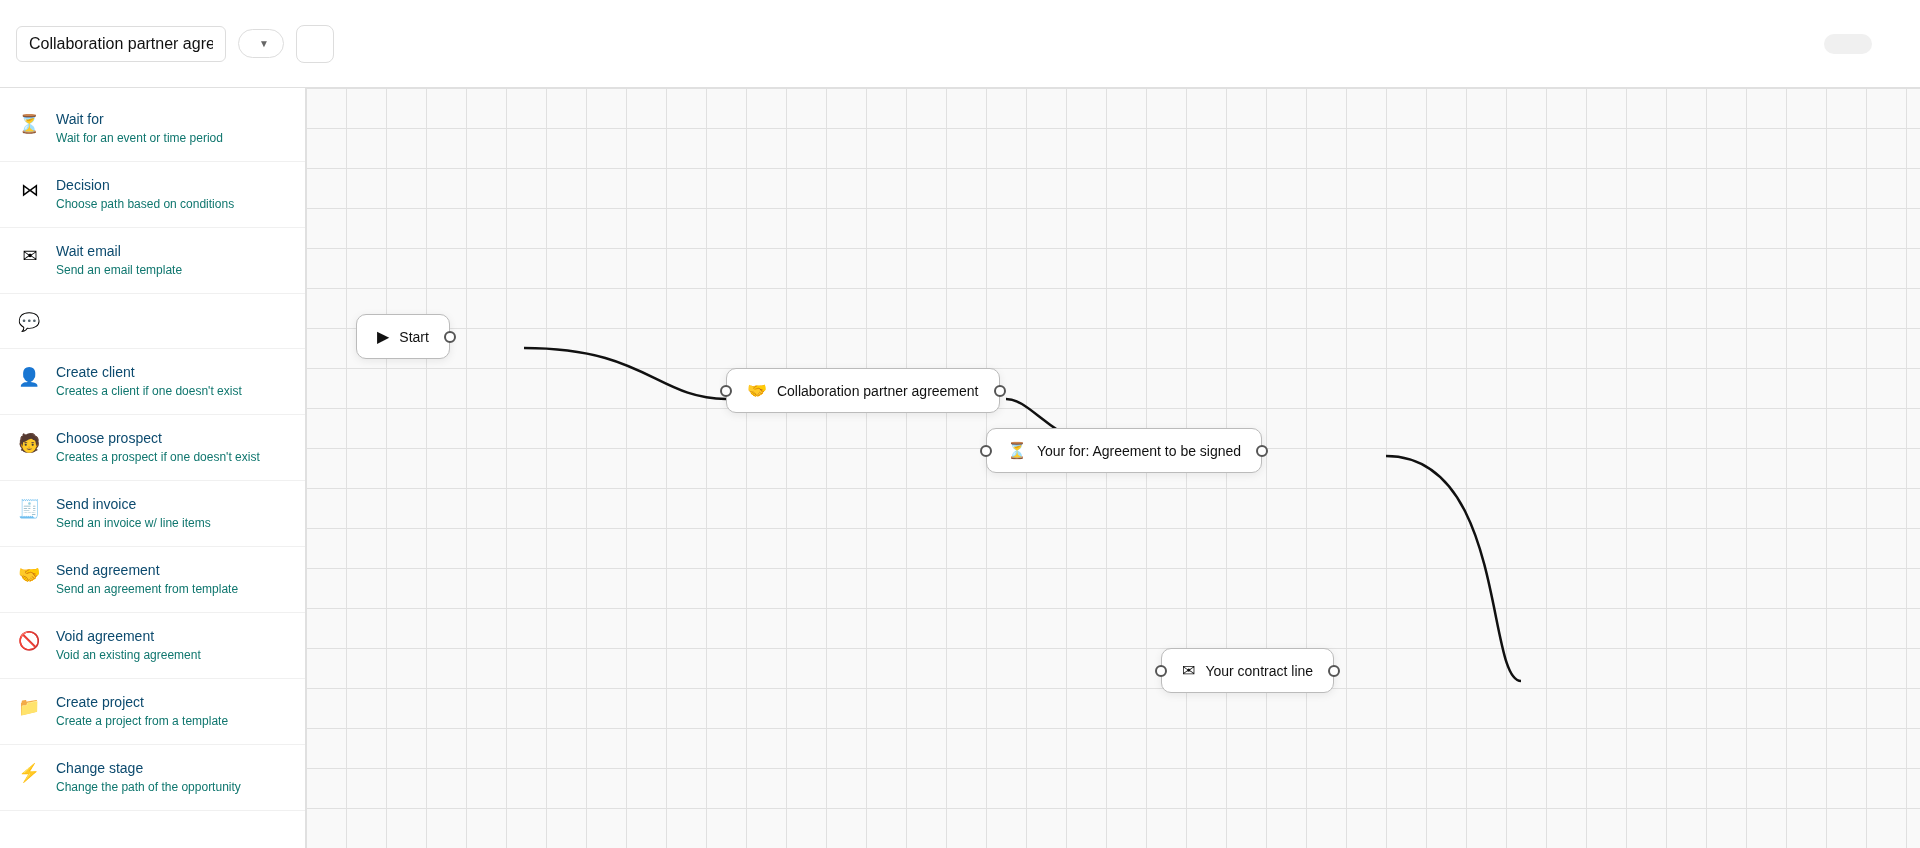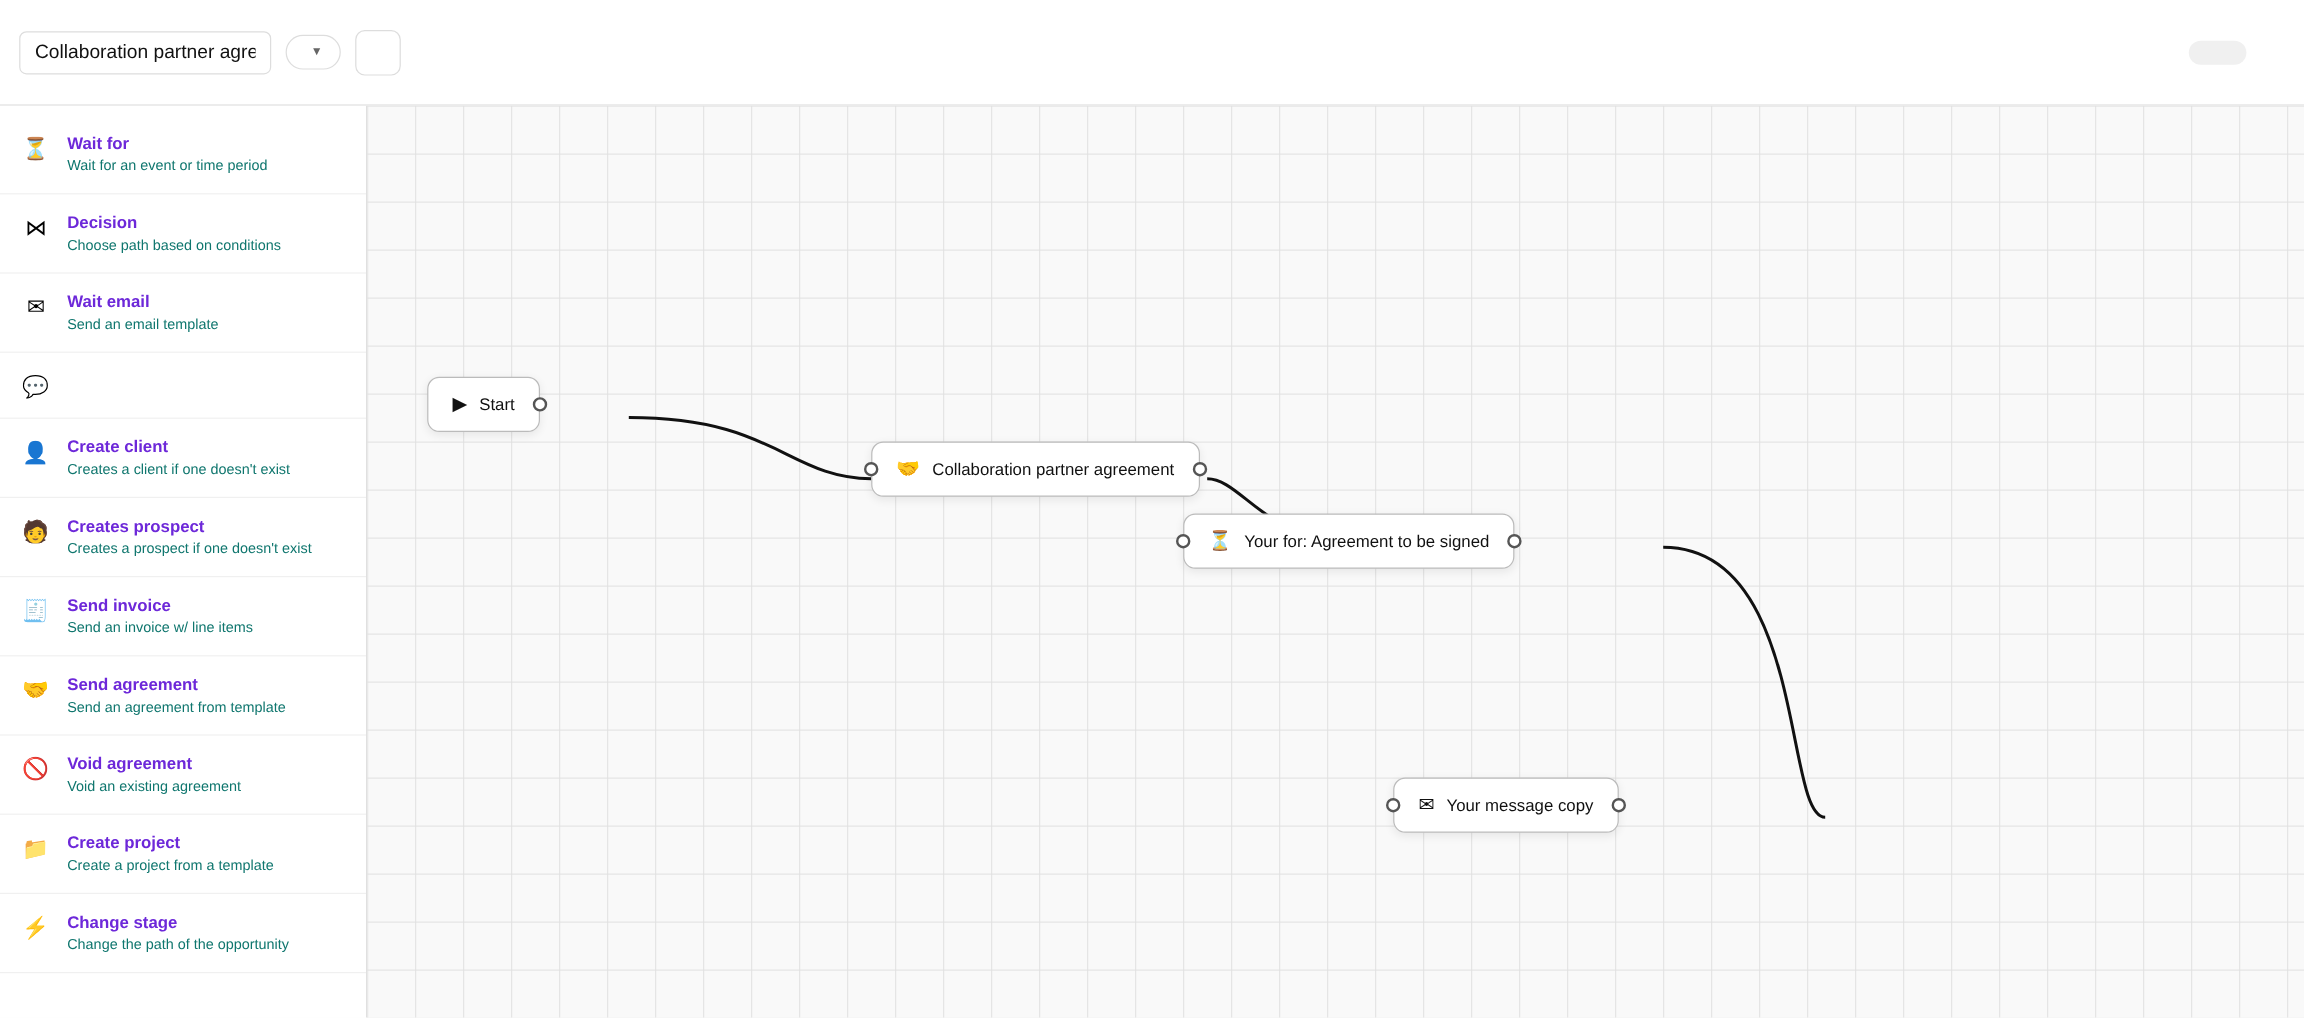--- a/index.html
+++ b/index.html
@@ -112,22 +112,22 @@
       height: 24px;
       display: flex;
       align-items: center;
       justify-content: center;
       flex-shrink: 0;
       margin-top: 2px;
       font-size: 18px;
     }
     .sidebar-text .item-title {
       font-size: 14px;
-      font-weight: 700;
-      color: #6d28d9;
+      font-weight: 400;
+      color: #0c4a6e;
       line-height: 1.3;
     }
     .sidebar-text .item-desc {
       font-size: 12px;
       color: #0f766e;
       line-height: 1.4;
       margin-top: 2px;
     }
 
     
@@ -233,21 +233,21 @@
       <div class="sidebar-item">
     <div class="sidebar-icon">👤</div>
     <div class="sidebar-text">
       <div class="item-title">Create client</div>
       <div class="item-desc">Creates a client if one doesn't exist</div>
     </div>
   </div>
       <div class="sidebar-item">
     <div class="sidebar-icon">🧑</div>
     <div class="sidebar-text">
-      <div class="item-title">Creates prospect</div>
+      <div class="item-title">Choose prospect</div>
       <div class="item-desc">Creates a prospect if one doesn't exist</div>
     </div>
   </div>
       <div class="sidebar-item">
     <div class="sidebar-icon">🧾</div>
     <div class="sidebar-text">
       <div class="item-title">Send invoice</div>
       <div class="item-desc">Send an invoice w/ line items</div>
     </div>
   </div>
@@ -306,16 +306,16 @@
       <div class="wf-node" style="left: 680px; top: 340px;">
     <div class="dot dot-left"></div>
         <div class="dot dot-right"></div>
     <span class="node-icon">⏳</span>
     <span>Your for: Agreement to be signed</span>
   </div>
       <div class="wf-node" style="left: 855px; top: 560px;">
     <div class="dot dot-left"></div>
         <div class="dot dot-right"></div>
     <span class="node-icon">✉</span>
-    <span>Your message copy</span>
+    <span>Your contract line</span>
   </div>
     </div>
 </div>
 
 </body></html>

